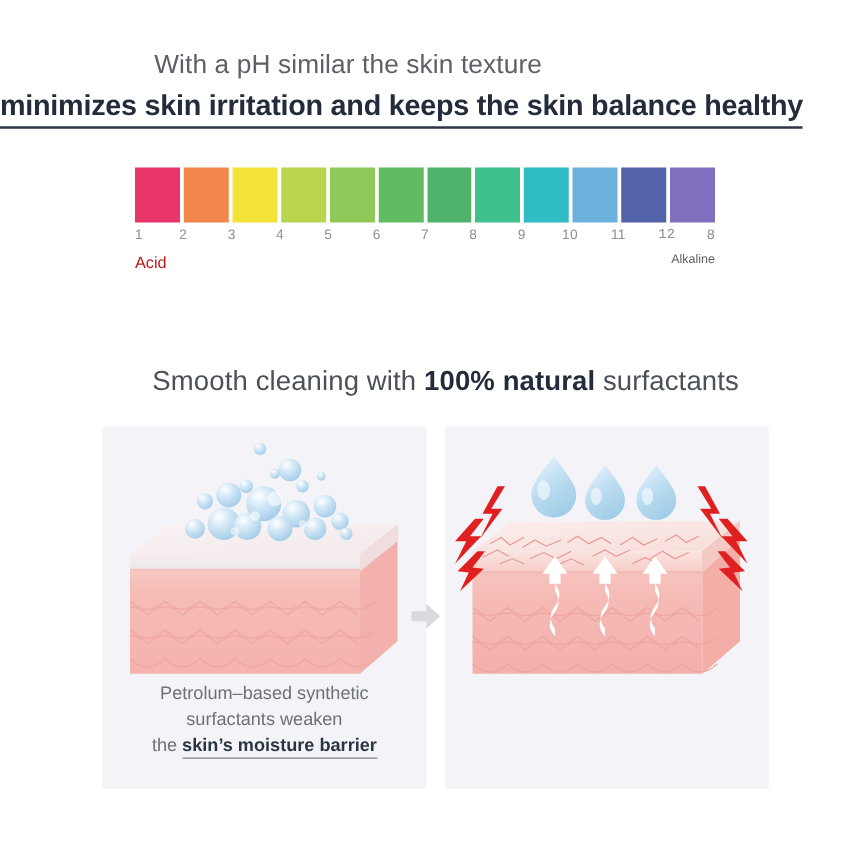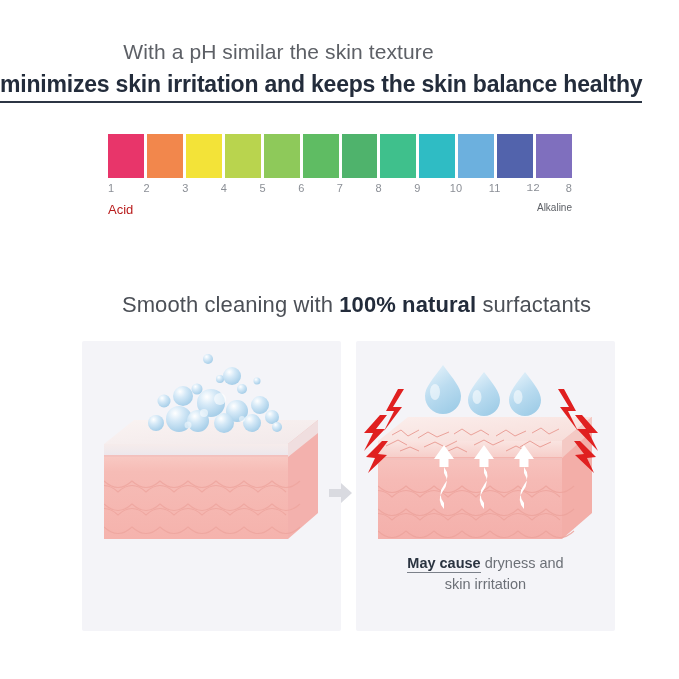--- a/index.html
+++ b/index.html
@@ -312,20 +312,25 @@
       <circle cx="190" cy="76" r="7" fill="url(#bub)"></circle>
       <circle cx="74" cy="82" r="8" fill="url(#bub)"></circle>
       <circle cx="195" cy="86" r="5" fill="url(#bub)"></circle>
       <circle cx="138" cy="58" r="6" fill="#ffffff" opacity="0.6"></circle>
       <circle cx="122" cy="72" r="4" fill="#ffffff" opacity="0.55"></circle>
       <circle cx="106" cy="84" r="3.5" fill="#ffffff" opacity="0.5"></circle>
       <circle cx="160" cy="78" r="3" fill="#ffffff" opacity="0.5"></circle>
     </g>
   </svg>
 
+  <div class="panel-caption">
+    <span>Petrolum–based synthetic</span><br>
+    <span>surfactants weaken</span><br>
+    <span>the </span><b>skin’s moisture barrier</b>
+  </div>
 </div>
 
 <svg class="mid-arrow" viewBox="0 0 24 22">
   <polygon points="0,7 12,7 12,1 23,11 12,21 12,15 0,15" fill="#d9dae0"></polygon>
 </svg>
 
 <div class="panel panel-right">
 
   <svg class="illus" viewBox="0 0 259 210">
     <defs>
@@ -408,17 +413,13 @@
     <g fill="#e02020">
       <polygon points="42,48 30,70 38,70 28,90 46,66 37,66 48,48"></polygon>
       <polygon points="24,74 8,92 17,92 8,110 29,88 20,88 31,74"></polygon>
       <polygon points="26,100 10,116 19,117 12,132 31,114 22,113 32,100"></polygon>
       <polygon points="208,48 220,70 212,70 222,90 204,66 213,66 202,48"></polygon>
       <polygon points="226,74 242,92 233,92 242,110 221,88 230,88 219,74"></polygon>
       <polygon points="224,100 240,116 231,117 238,132 219,114 228,113 218,100"></polygon>
     </g>
   </svg>
 
-  <div class="panel-caption">
-    <b>May cause</b><span> dryness and</span><br>
-    <span>skin irritation</span>
-  </div>
 </div>
 
 </body></html>

